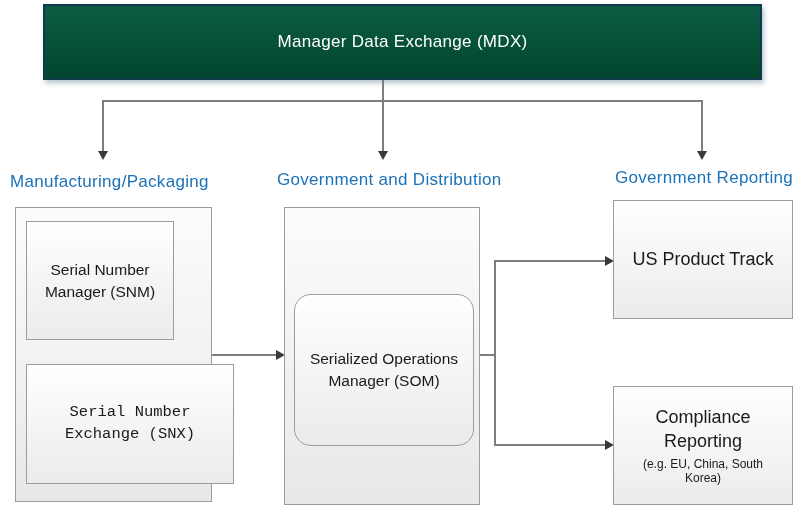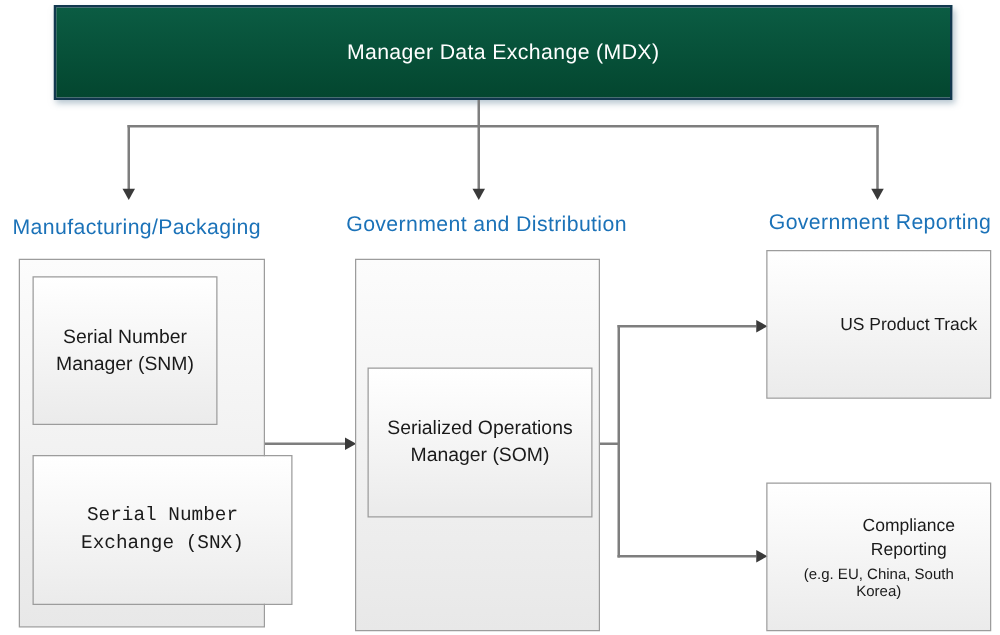--- a/index.html
+++ b/index.html
@@ -58,21 +58,21 @@
   }
   .node-box{
     position:absolute;
     background:linear-gradient(180deg,#FFFFFF 0%,#EBEBEB 100%);
     border:1.5px solid var(--box-border);
     display:flex;flex-direction:column;align-items:center;justify-content:center;
     text-align:center;color:var(--box-text);
     padding:4px 10px;
   }
   .node-box .label{font-size:15.5px;line-height:1.4;}
-  .node-box .label-lg{font-size:14px;line-height:1.3;margin-left:48px;}
+  .node-box .label-lg{font-size:18px;line-height:1.3;}
   .node-box .sub-label{font-size:12px;margin-top:4px;}
 </style>
 </head>
 <body>
 
 <div class="canvas">
 
   <div class="mdx-box">
     <span class="label">Manager Data Exchange (MDX)</span>
   </div>
@@ -94,21 +94,21 @@
     <span class="label">Serial Number Manager (SNM)</span>
   </div>
   <div class="node-box" style="left:26px;top:364px;width:208px;height:120px;font-family:Liberation Mono, monospace;">
     <span class="label">Serial Number Exchange (SNX)</span>
   </div>
 
   <div class="line" style="left:212px;top:354px;width:64px;height:2px;"></div>
   <div class="arrow-right" style="left:276px;top:350px;"></div>
 
   <div class="container-box" style="left:284px;top:207px;width:196px;height:298px;"></div>
-  <div class="node-box" style="left:294px;top:294px;width:180px;height:120px;">
+  <div class="node-box" style="left:294px;top:294px;width:180px;height:152px;border-radius:17px;">
     <span class="label">Serialized Operations Manager (SOM)</span>
   </div>
 
   <div class="line" style="left:480px;top:354px;width:15px;height:2px;"></div>
   <div class="line" style="left:494px;top:260px;width:2px;height:186px;"></div>
   <div class="line" style="left:494px;top:260px;width:111px;height:2px;"></div>
   <div class="line" style="left:494px;top:444px;width:111px;height:2px;"></div>
   <div class="arrow-right" style="left:605px;top:256px;"></div>
   <div class="arrow-right" style="left:605px;top:440px;"></div>
 

